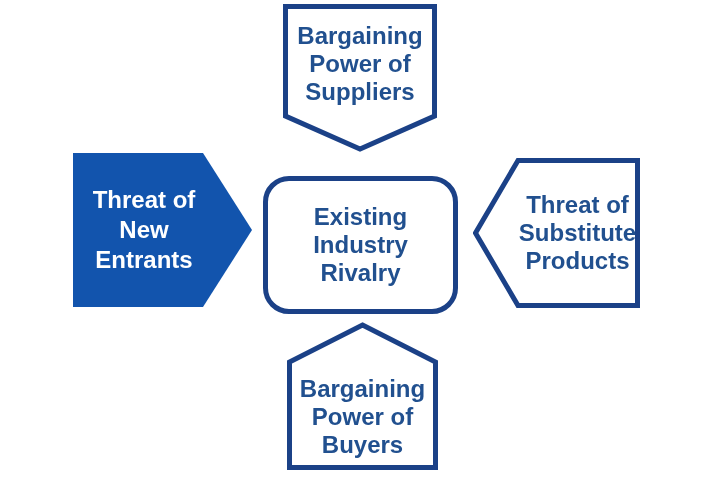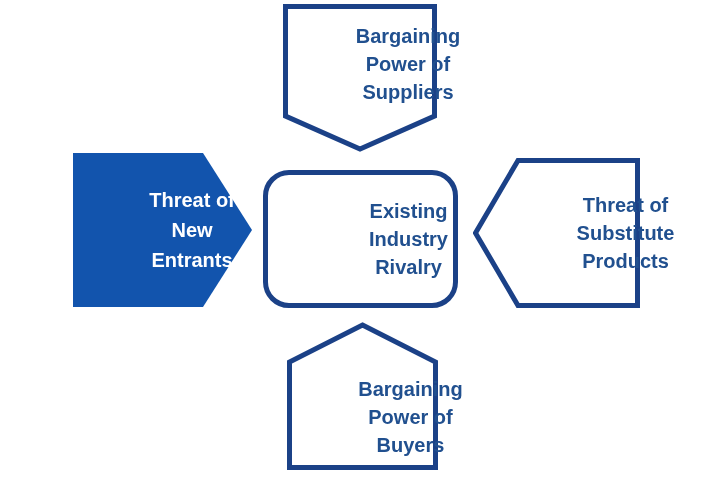--- a/index.html
+++ b/index.html
@@ -24,35 +24,34 @@
     top: 0;
     display: block;
   }
   .node-label {
     position: absolute;
     display: flex;
     align-items: center;
     justify-content: center;
     text-align: center;
     font-weight: bold;
-    font-size: 20px;
+    font-size: 24px;
     line-height: 28px;
     white-space: pre-line;
     color: #21508f;
-    margin-left: 48px;
   }
   
   .node-suppliers { left: 283px; top: 4px; width: 154px; height: 148px; }
   .node-suppliers .node-label { left: 6px; top: 8px; width: 142px; height: 104px; }
   
   .node-entrants { left: 73px; top: 153px; width: 179px; height: 154px; }
   .node-entrants .node-label { left: 0; top: 0; width: 142px; height: 154px; color: #ffffff; line-height: 30px; }
   
   .node-rivalry {
-    left: 263px; top: 170px; width: 195px; height: 138px;
+    left: 263px; top: 176px; width: 195px; height: 138px;
     background: #ffffff;
     border: 5px solid #1b4187;
     border-radius: 26px;
     box-sizing: border-box;
   }
   .node-rivalry .node-label { left: 0; top: 0; width: 185px; height: 128px; }
   
   .node-substitutes { left: 473px; top: 158px; width: 167px; height: 150px; }
   .node-substitutes .node-label { left: 42px; top: 0; width: 125px; height: 150px; }
   

